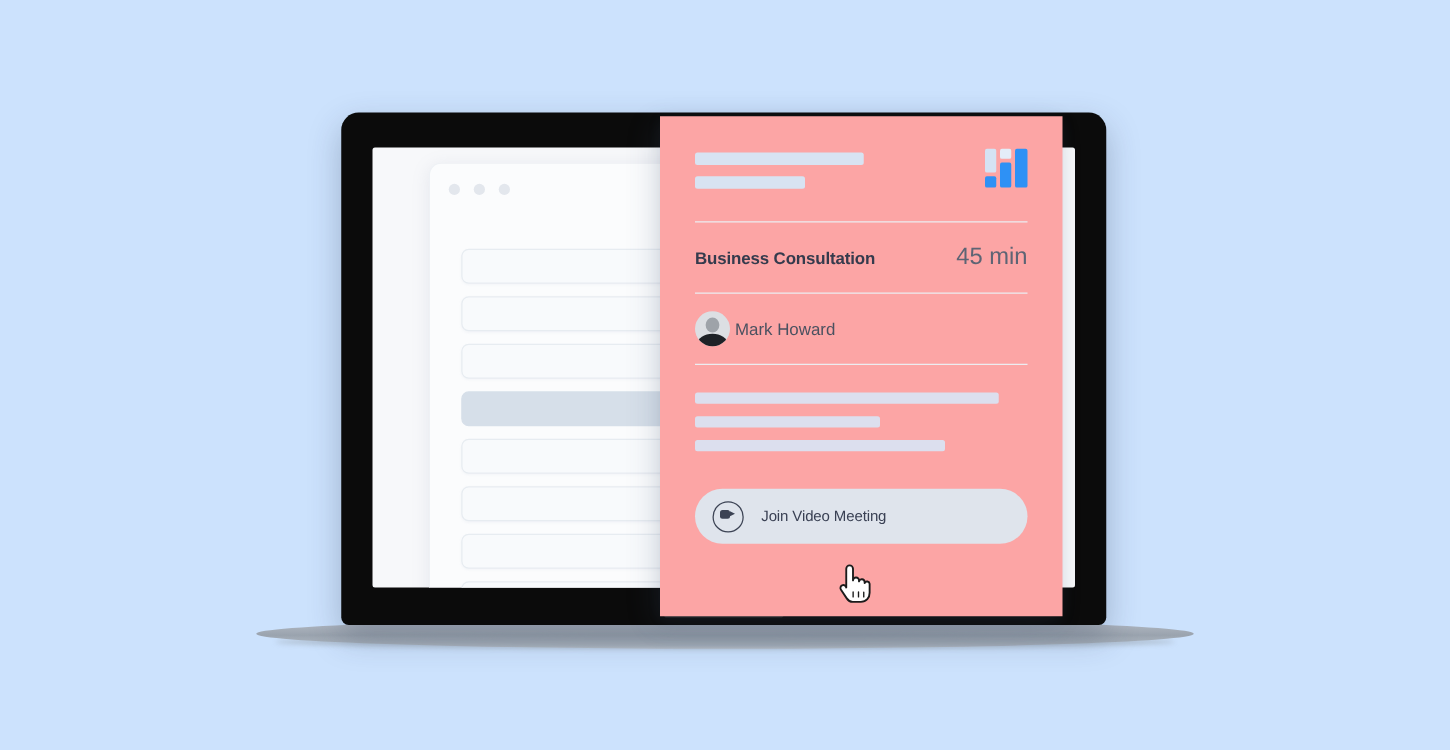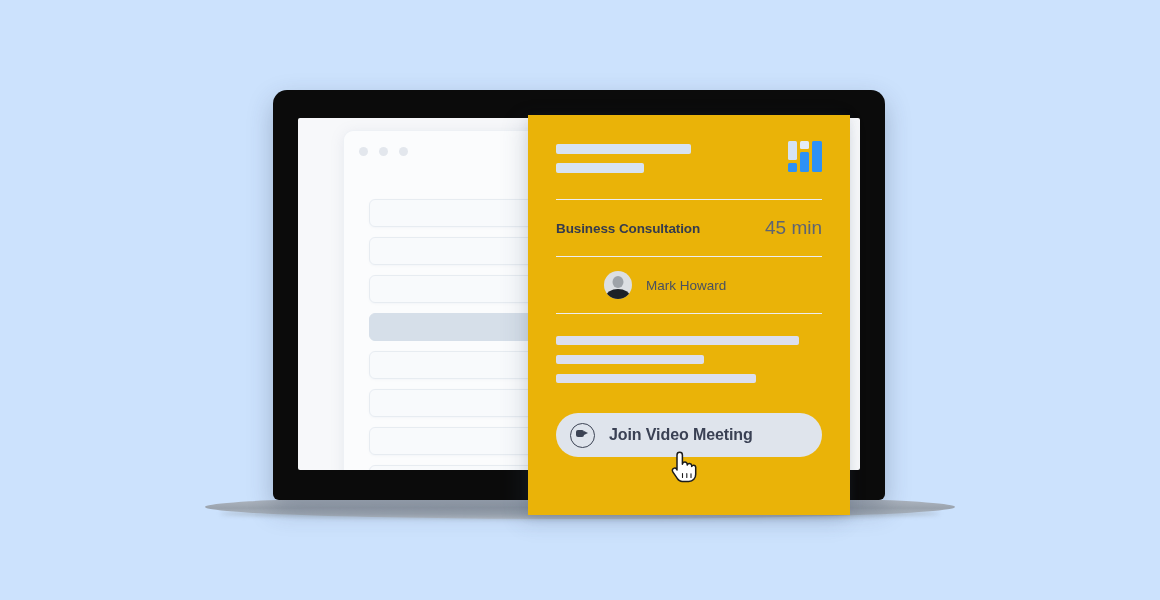--- a/index.html
+++ b/index.html
@@ -120,24 +120,24 @@
   .slot-item.selected {
     background: #d6dfe9;
     border-color: #d6dfe9;
     box-shadow: none;
   }
 
   
   #booking-card {
     position: absolute;
     left: 528px;
-    top: 115px;
+    top: 93px;
     width: 322px;
     height: 400px;
-    background: #eab308;
+    background: #fca5a5;
     box-shadow: -6px 6px 22px rgba(60,80,110,0.16),
                  0 2px 10px rgba(60,80,110,0.10);
   }
 
   .card-pad { padding: 0 28px; }
 
   #card-header {
     display: flex;
     align-items: flex-start;
     justify-content: space-between;
@@ -193,23 +193,22 @@
     letter-spacing: -0.1px;
   }
   #service-duration {
     font-size: 19px;
     color: #5d6474;
   }
 
   #host-row {
     display: flex;
     align-items: center;
-    gap: 14px;
+    gap: 4px;
     height: 56px;
-    margin-left: 48px;
   }
   #host-avatar {
     width: 28px;
     height: 28px;
     border-radius: 50%;
     background: #dcdfe3;
     position: relative;
     overflow: hidden;
     flex: none;
   }
@@ -287,22 +286,22 @@
     position: absolute;
     left: 12.5px;
     top: 7.5px;
     width: 0;
     height: 0;
     border-top: 2.5px solid transparent;
     border-bottom: 2.5px solid transparent;
     border-left: 4px solid #3c4354;
   }
   #join-label {
-    font-size: 16px;
-    font-weight: bold;
+    font-size: 12px;
+    font-weight: normal;
     color: #3a4154;
     letter-spacing: -0.1px;
   }
 
   
   #cursor {
     position: absolute;
     left: 667px;
     top: 449px;
     width: 30px;

